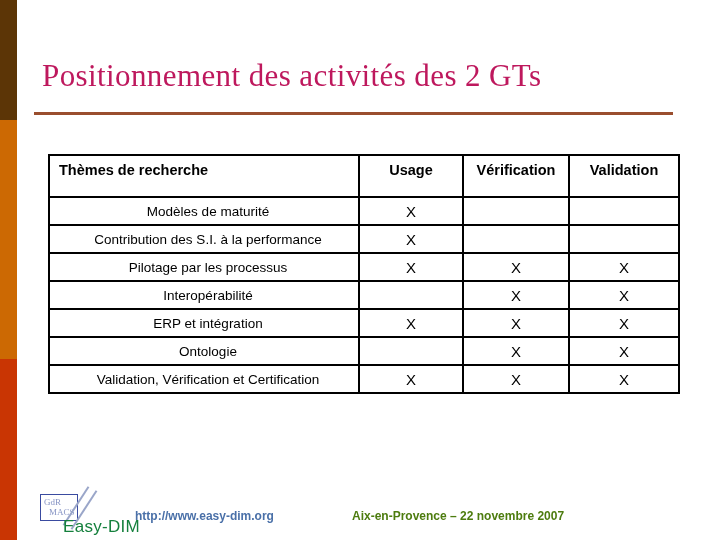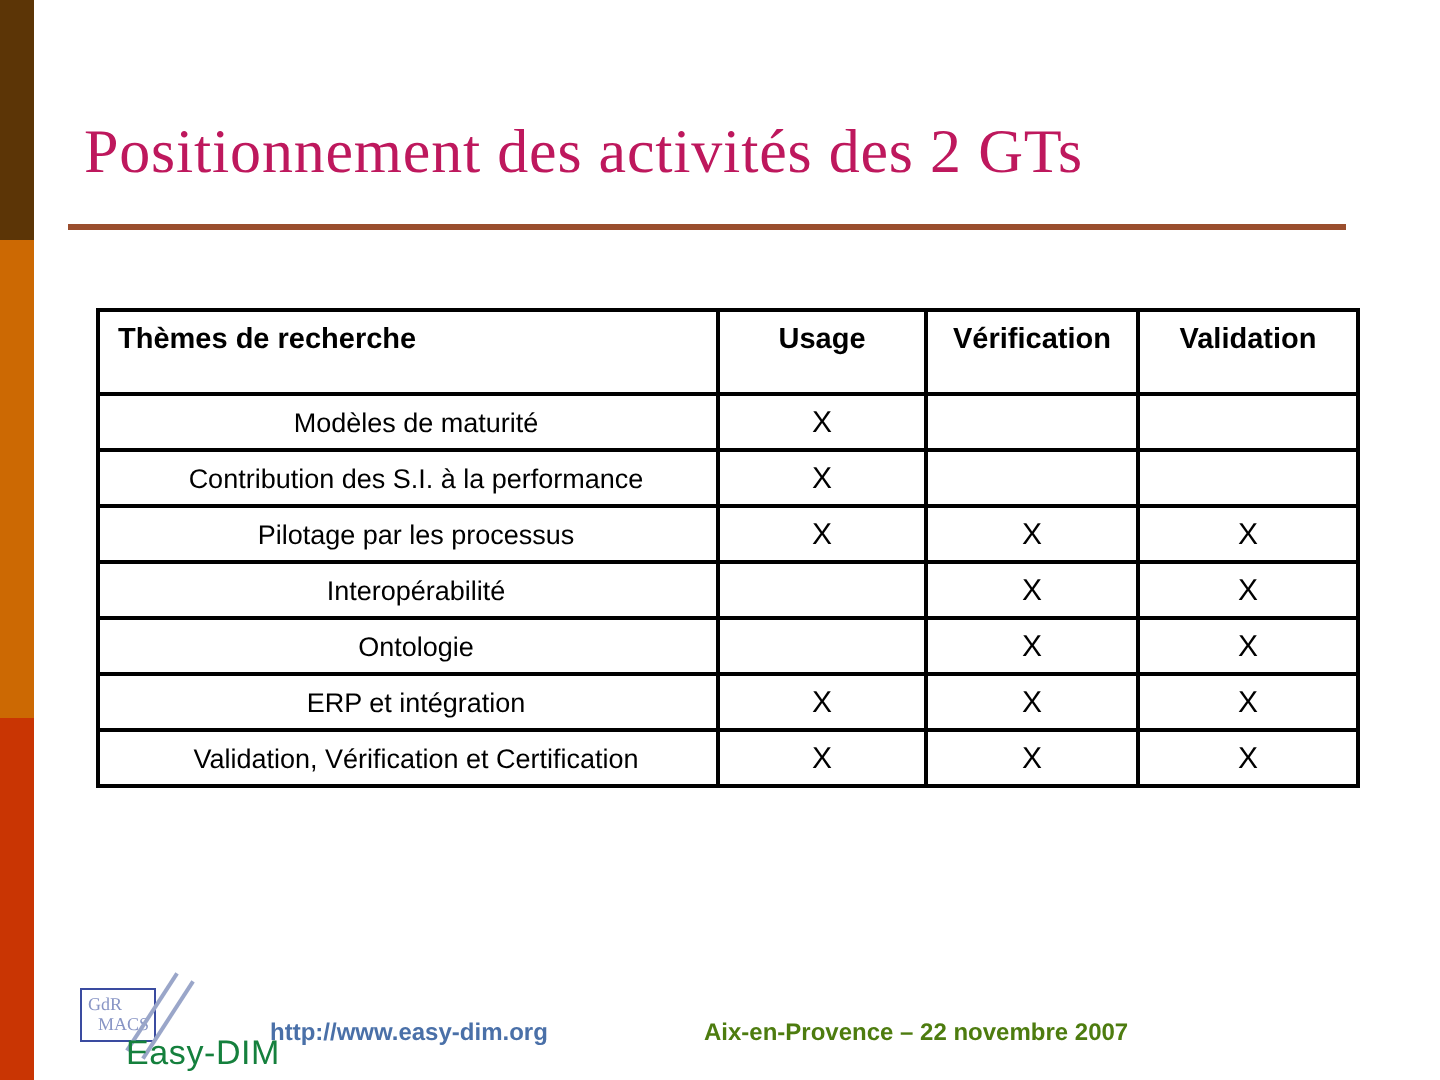--- a/index.html
+++ b/index.html
@@ -186,28 +186,28 @@
         <td class="mark">X</td>
         <td class="mark">X</td>
       </tr>
       <tr>
         <td class="row-label">Interopérabilité</td>
         <td class="mark"></td>
         <td class="mark">X</td>
         <td class="mark">X</td>
       </tr>
       <tr>
+        <td class="row-label">ERP et intégration</td>
+        <td class="mark">X</td>
+        <td class="mark">X</td>
+        <td class="mark">X</td>
+      </tr>
+      <tr>
         <td class="row-label">Ontologie</td>
         <td class="mark"></td>
-        <td class="mark">X</td>
-        <td class="mark">X</td>
-      </tr>
-      <tr>
-        <td class="row-label">ERP et intégration</td>
-        <td class="mark">X</td>
         <td class="mark">X</td>
         <td class="mark">X</td>
       </tr>
       <tr>
         <td class="row-label">Validation, Vérification et Certification</td>
         <td class="mark">X</td>
         <td class="mark">X</td>
         <td class="mark">X</td>
       </tr>
     </tbody>

